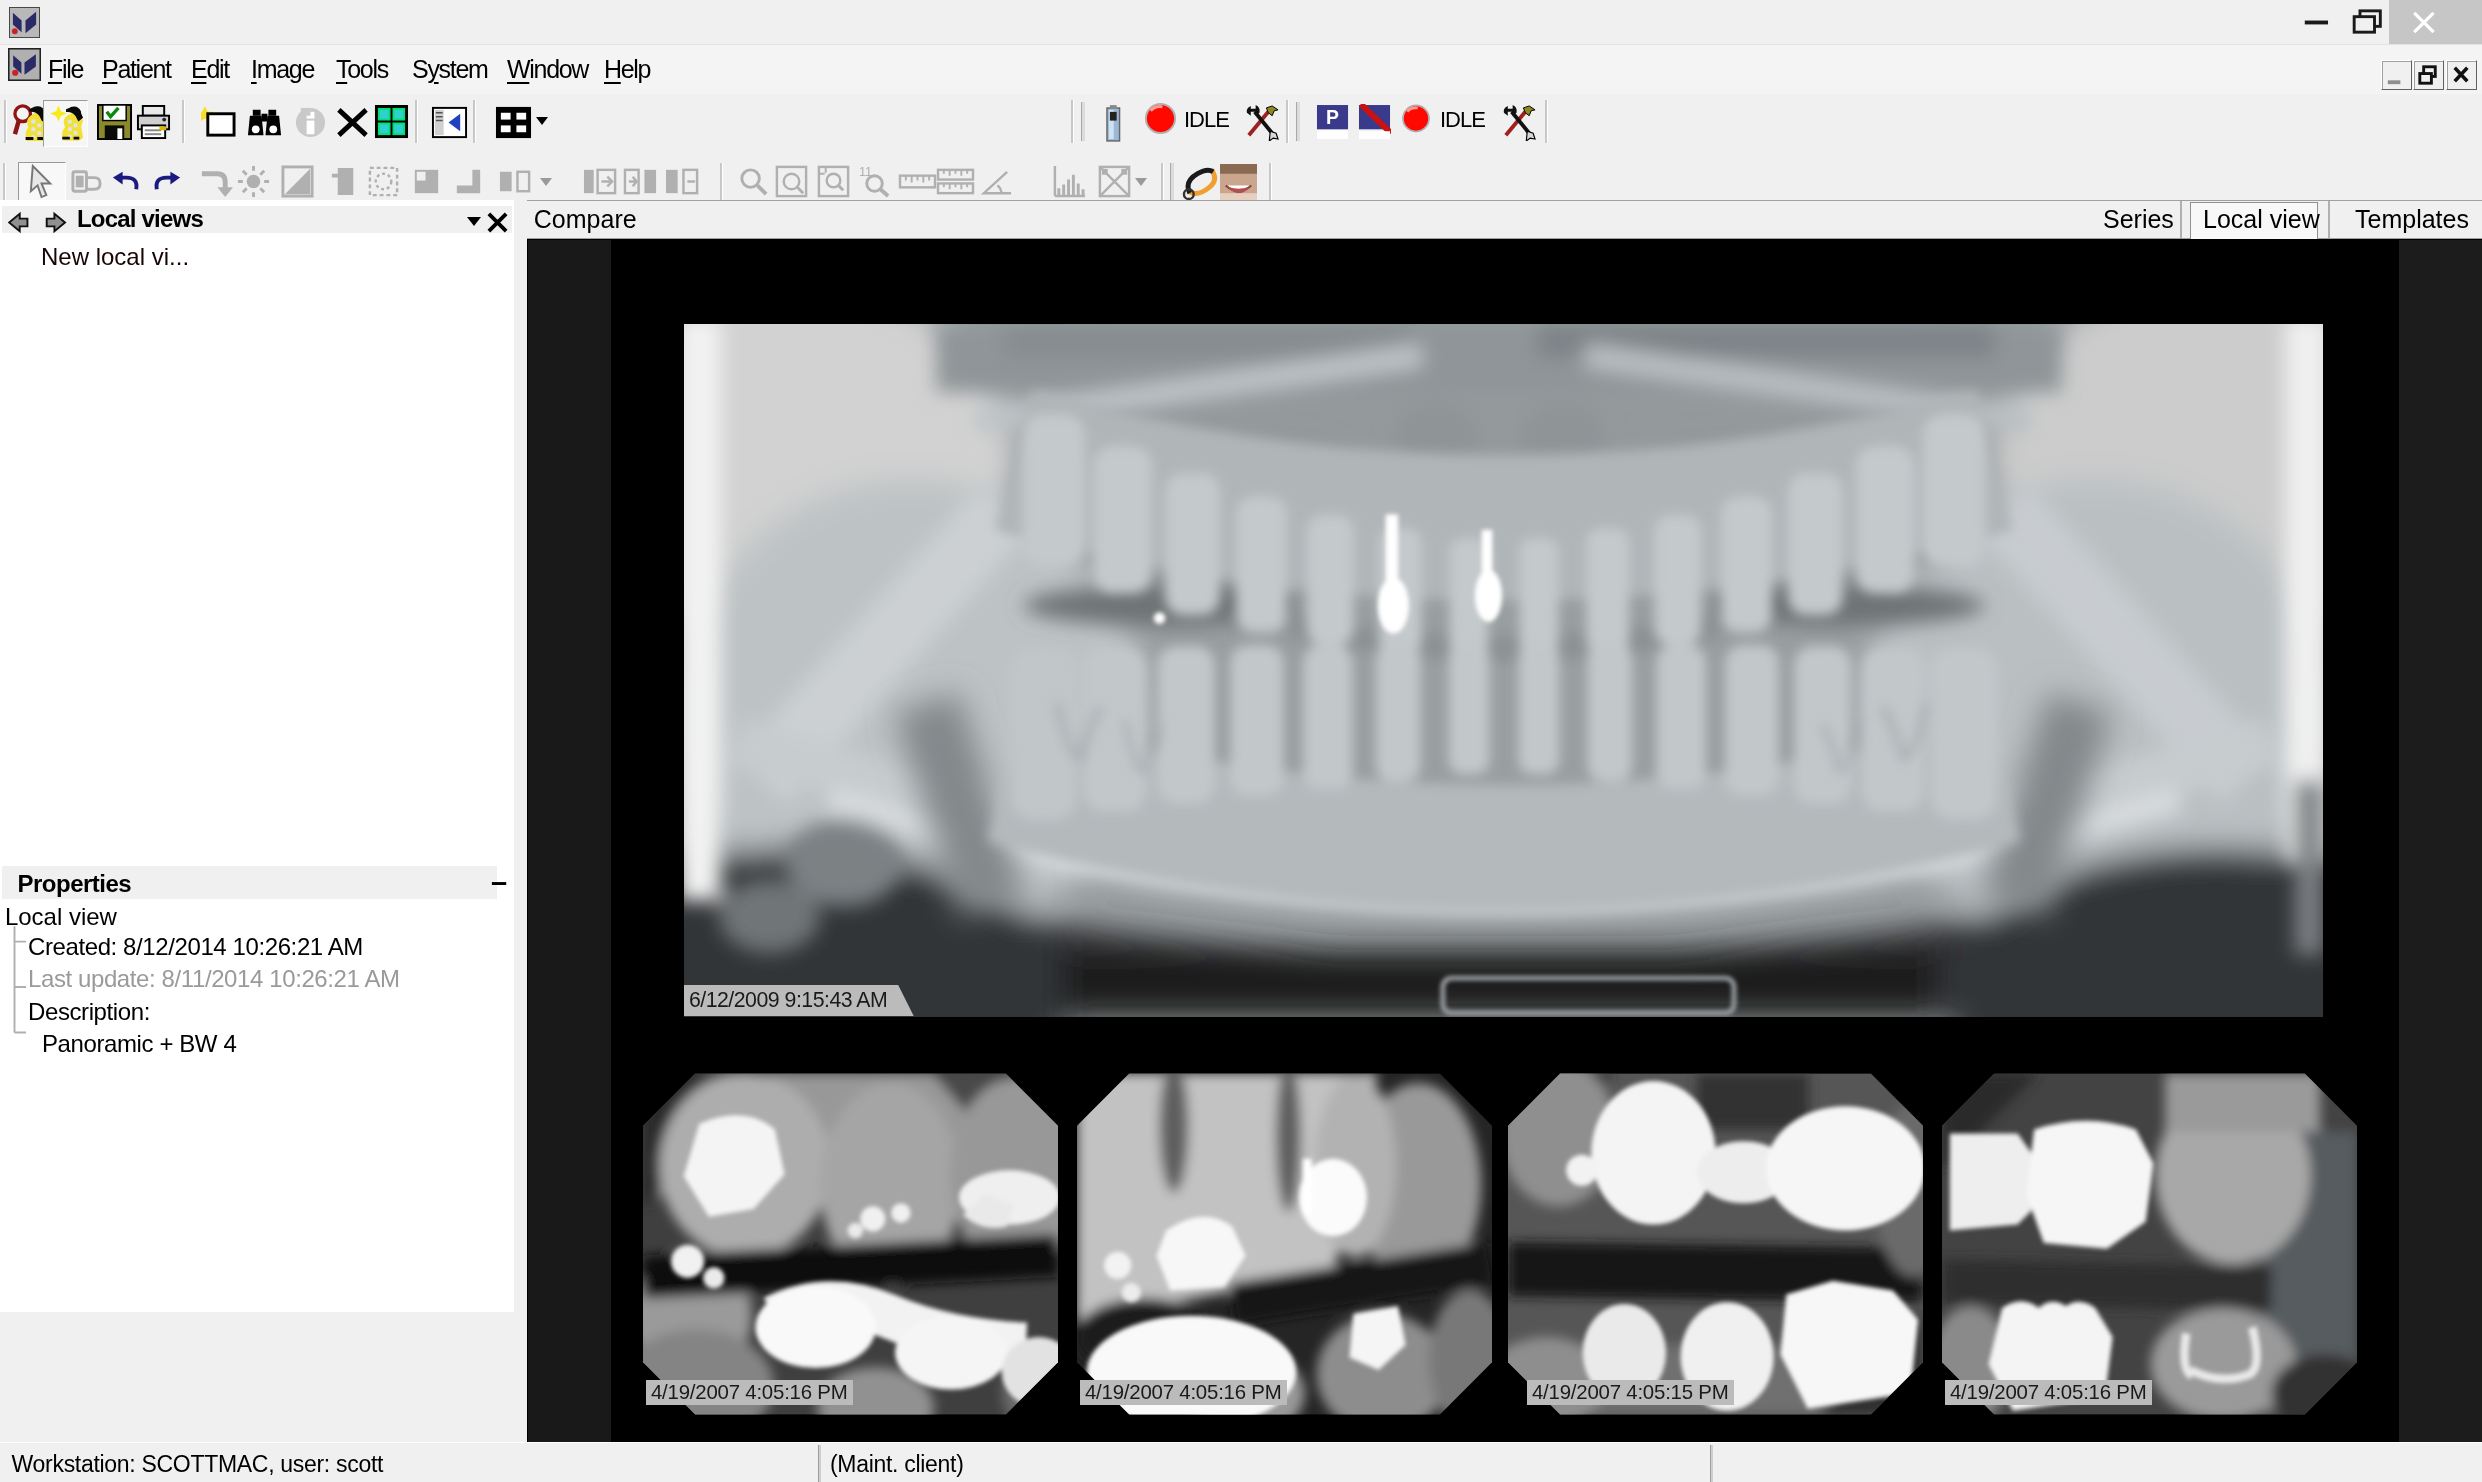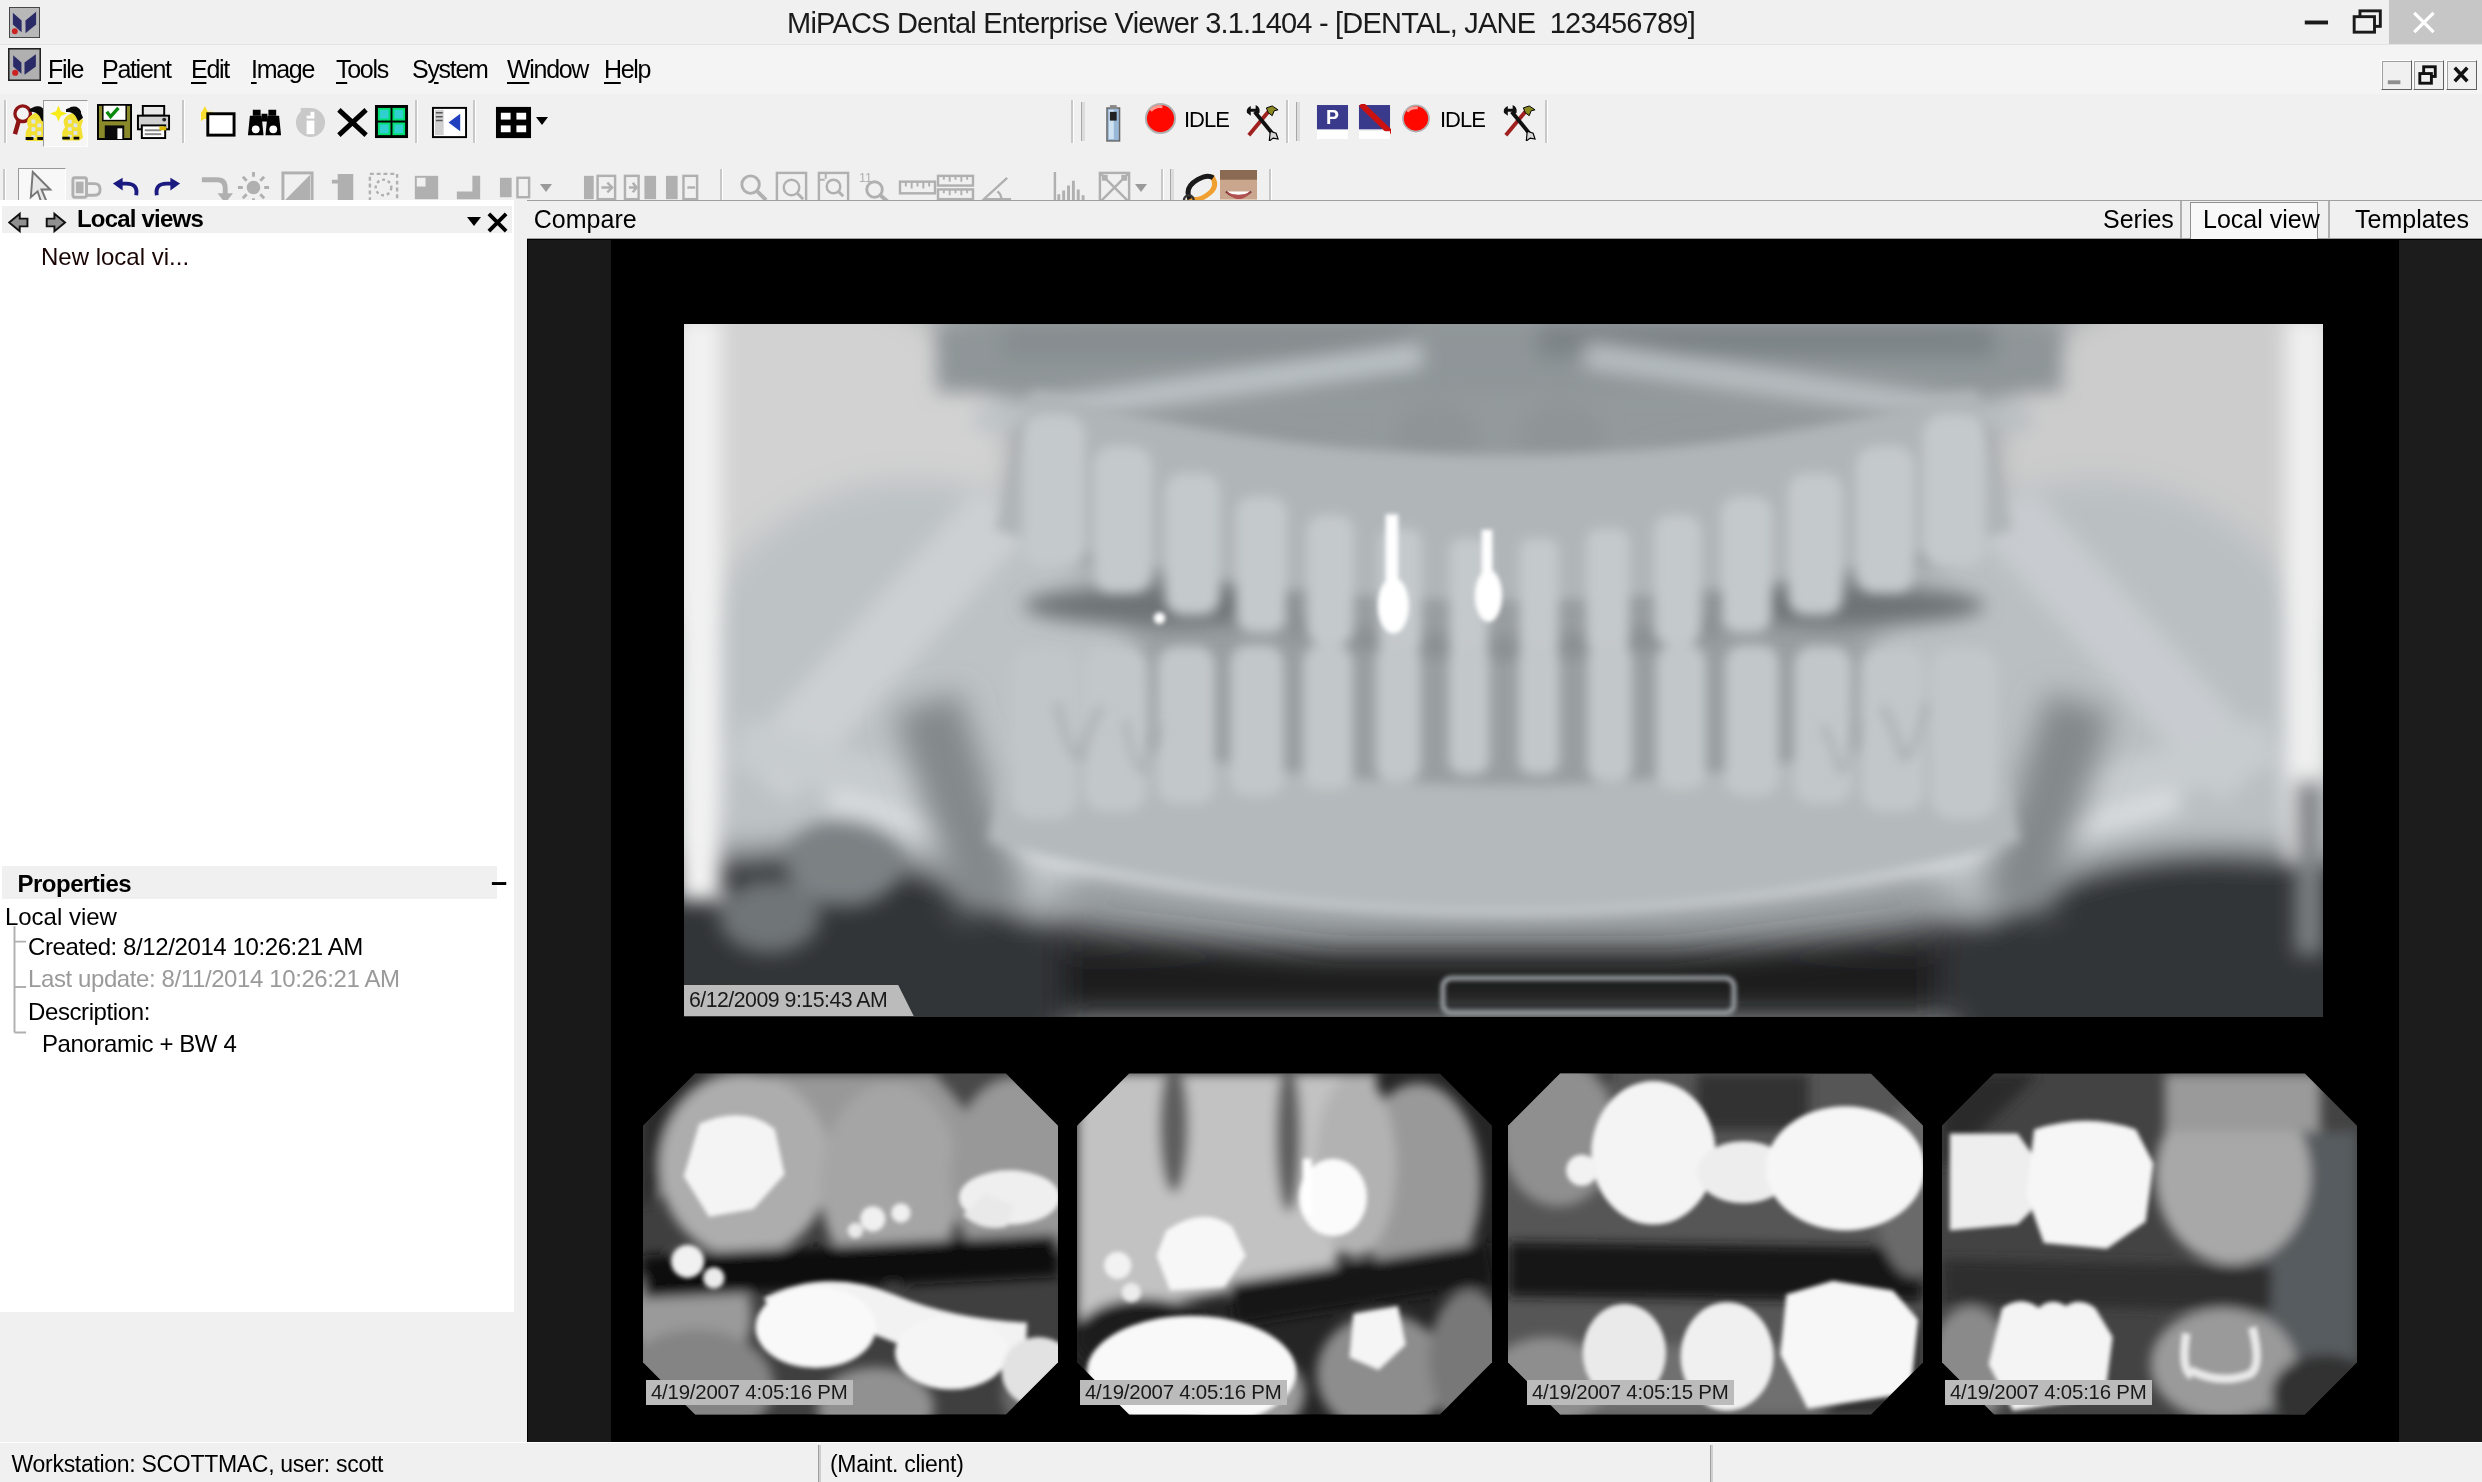--- a/index.html
+++ b/index.html
@@ -9,21 +9,21 @@
 
 #titlebar{left:0;top:0;width:2482px;height:44px;background:#f0f0f0;}
 #titletext{left:0;top:6.8px;width:2482px;text-align:center;font-size:29px;color:#1a1a1a;letter-spacing:-0.8px;}
 #closebox{left:2389px;top:0;width:93px;height:44px;background:#c6c6c6;}
 
 #menubar{left:0;top:44px;width:2482px;height:49px;background:#f4f4f4;border-top:1px solid #e3e3e3;}
 .menuitem{position:absolute;top:9.7px;font-size:25px;color:#000;letter-spacing:-1.3px;}
 .menuitem u{text-decoration-thickness:1.9px;text-underline-offset:3.9px;}
 
 #toolbar1{left:0;top:94px;width:2482px;height:58px;background:#f0f0f0;}
-#toolbar2{left:0;top:165px;width:2430px;height:47px;background:#f0f0f0;}
+#toolbar2{left:0;top:159px;width:2430px;height:47px;background:#f0f0f0;}
 .tsep{position:absolute;top:5.8px;width:1.9px;height:43px;background:#c8c8c8;border-right:1px solid #fff;}
 
 #mainarea{left:0;top:200px;width:2482px;height:1112px;background:#fff;}
 #lpheader{left:1.9px;top:5.8px;width:510px;height:27px;background:#f0f0f0;}
 #lvtitle{left:77px;top:4.9px;font-size:24px;font-weight:bold;color:#000;letter-spacing:-0.8px;}
 #newlocal{left:41px;top:43px;font-size:24px;color:#1a0505;}
 #props{left:0px;top:666px;width:512px;}
 #prophdr{position:absolute;left:1.9px;top:0;width:495px;height:33px;background:#f0f0f0;}
 #splitter{left:514px;top:0;width:12.6px;height:1242px;background:#f0f0f0;}
 #rightpane{left:527px;top:0;width:1955px;height:1242px;background:#000;}
@@ -51,21 +51,20 @@
 </head>
 <body>
 <div id="titlebar" class="abs">
   <div id="closebox" class="abs"></div>
   <svg class="abs" style="left:8.7px;top:6.8px" width="31" height="31" viewBox="0 0 32 32">
     <rect x="0" y="0" width="32" height="32" fill="#b8b8b8" stroke="#444" stroke-width="2"></rect>
     <path d="M4 6 L13 14 L13 26 L4 18 Z" fill="#2a2a66"></path>
     <path d="M28 5 L17 14 L17 27 L28 18 Z" fill="#2a2a66"></path>
     <circle cx="6" cy="25" r="3" fill="#cc2222"></circle>
   </svg>
-  <div id="titletext" class="abs">MiPACS Dental Enterprise Viewer 3.1.1404 - [DENTAL, JANE&nbsp; 123456789]</div>
   <svg class="abs" style="left:2298px;top:0" width="184" height="44" viewBox="0 0 190 45">
     <rect x="7" y="21" width="24" height="4" fill="#1a1a1a"></rect>
     <rect x="64" y="11" width="21" height="16" fill="none" stroke="#1a1a1a" stroke-width="3"></rect>
     <rect x="58" y="17" width="21" height="16" fill="#f0f0f0" stroke="#1a1a1a" stroke-width="3"></rect>
     <path d="M120 13 L140 33 M140 13 L120 33" stroke="#fff" stroke-width="3.4"></path>
   </svg>
 </div>
 <div id="menubar" class="abs">
   <svg class="abs" style="left:7.8px;top:2.9px" width="33" height="33" viewBox="0 0 32 32">
     <rect x="0" y="0" width="32" height="32" fill="#b0b0b0" stroke="#222" stroke-width="3"></rect>

